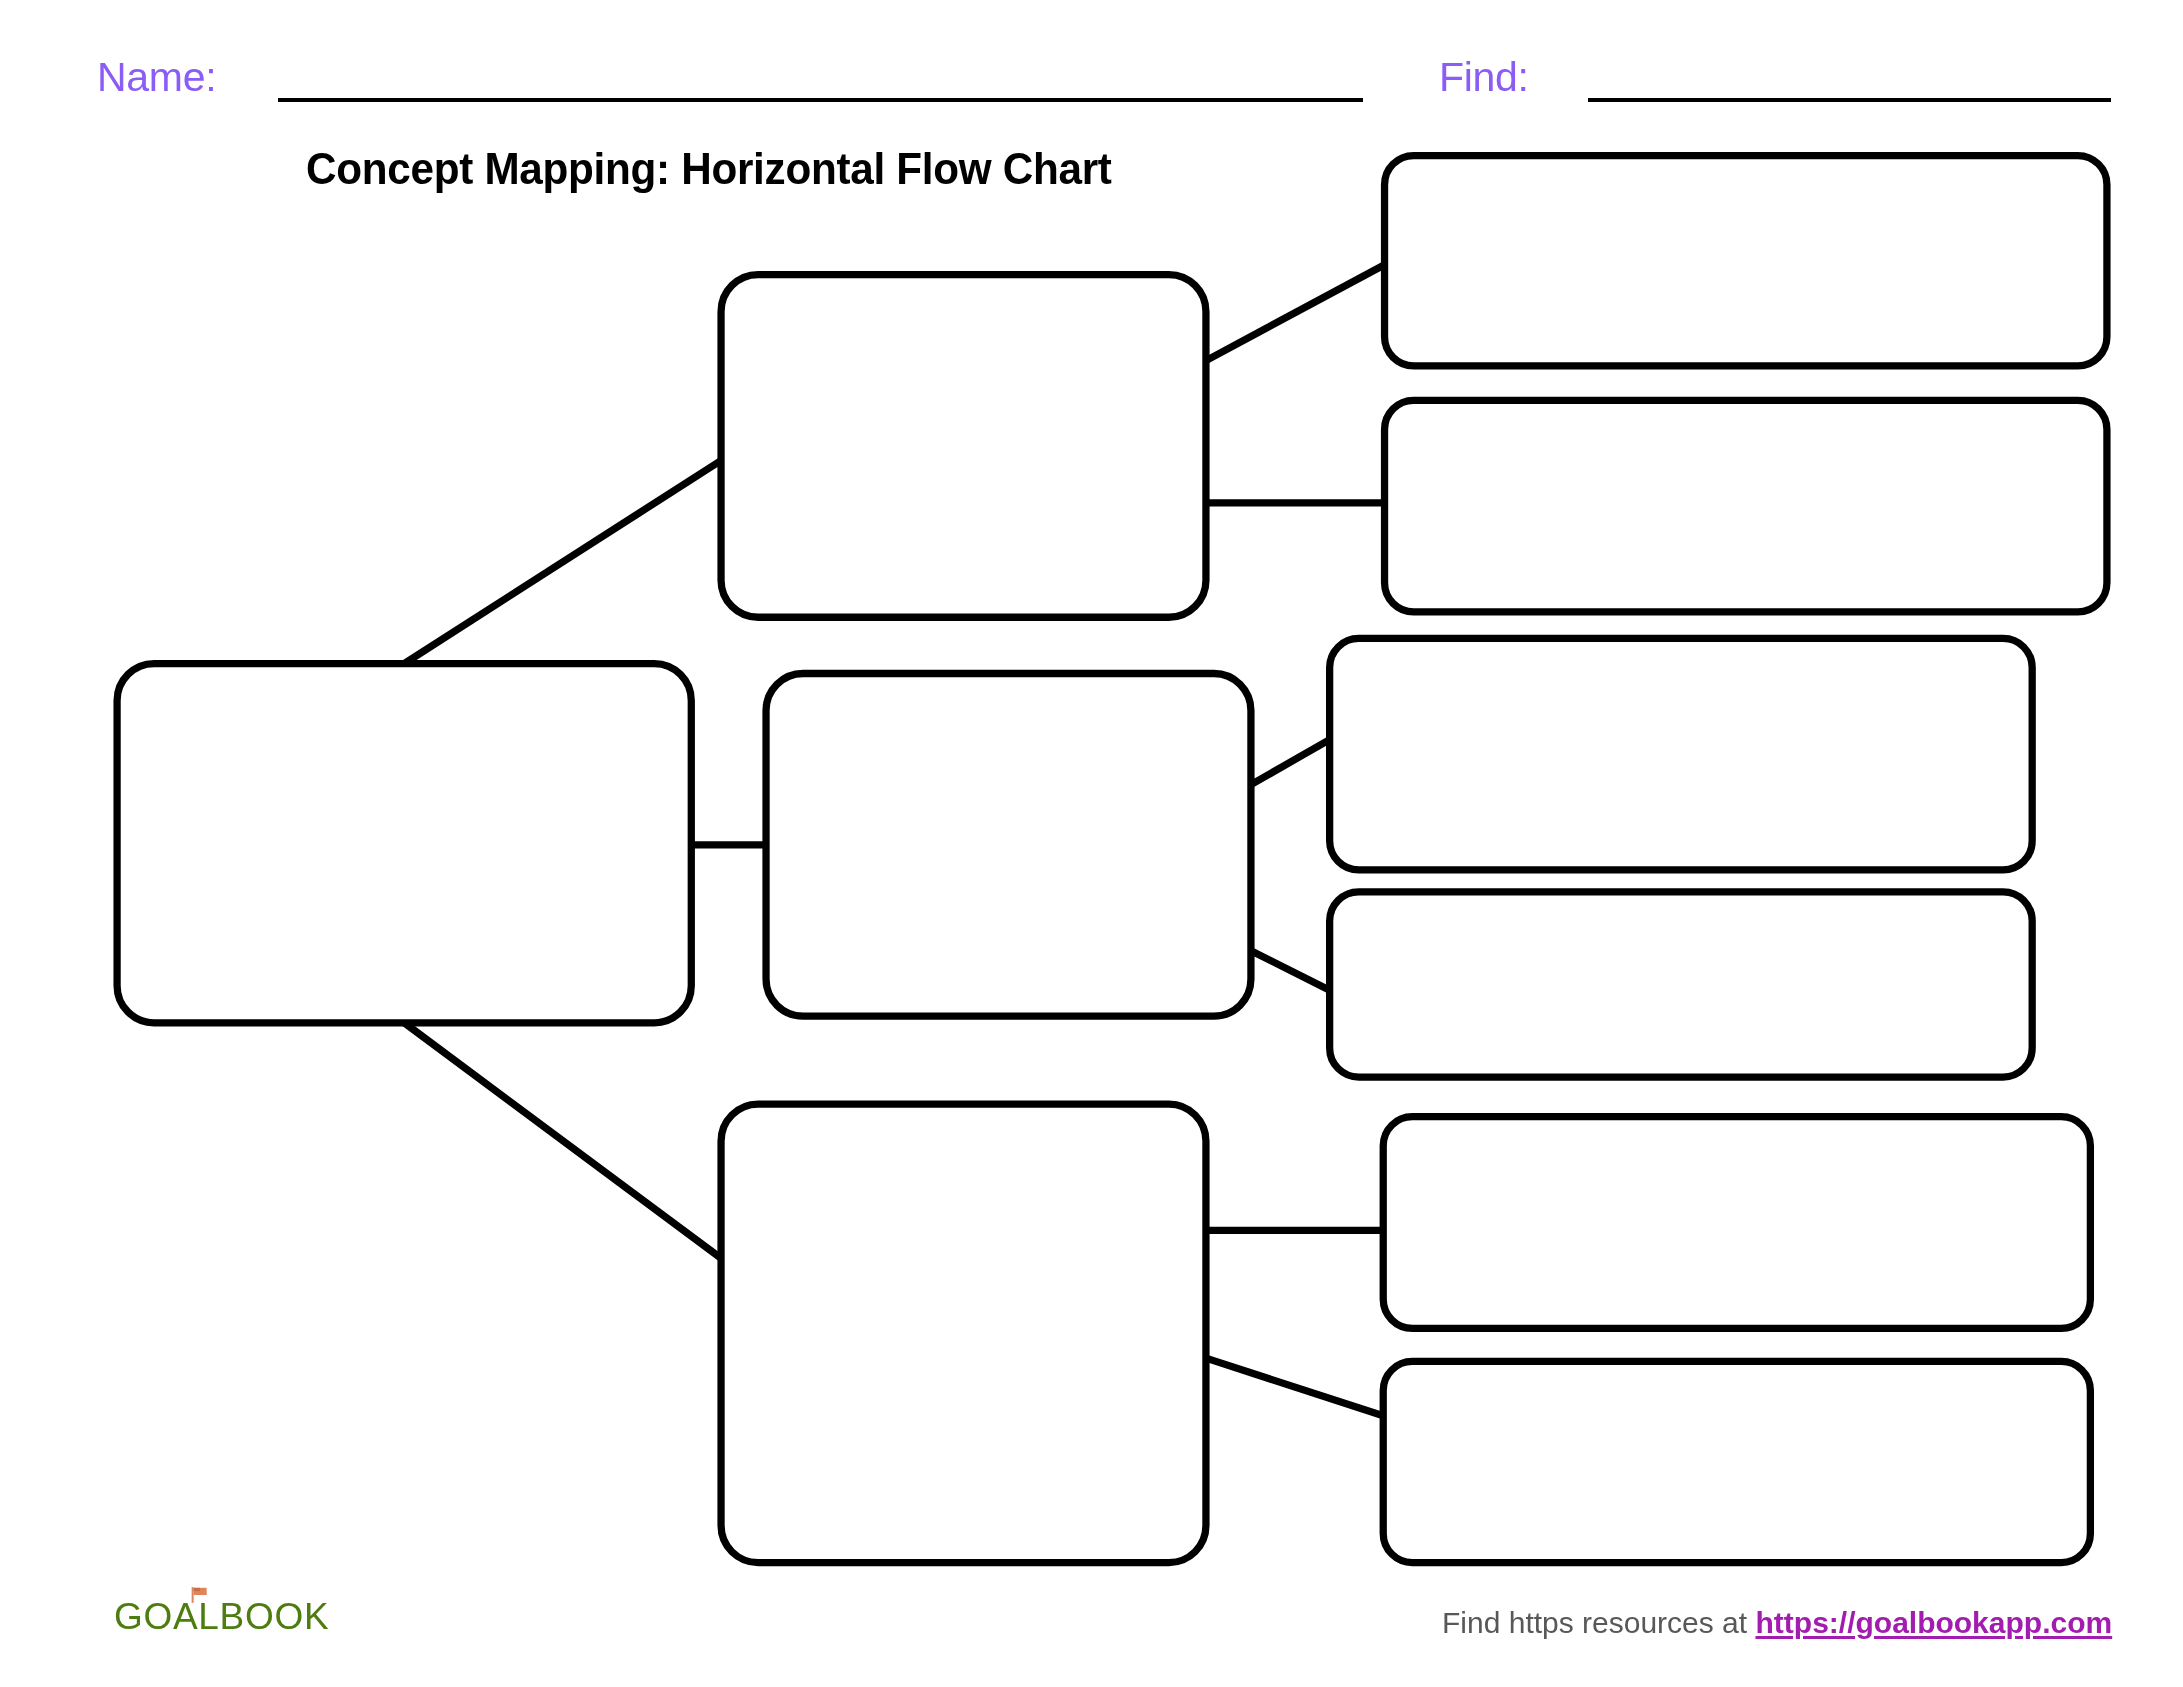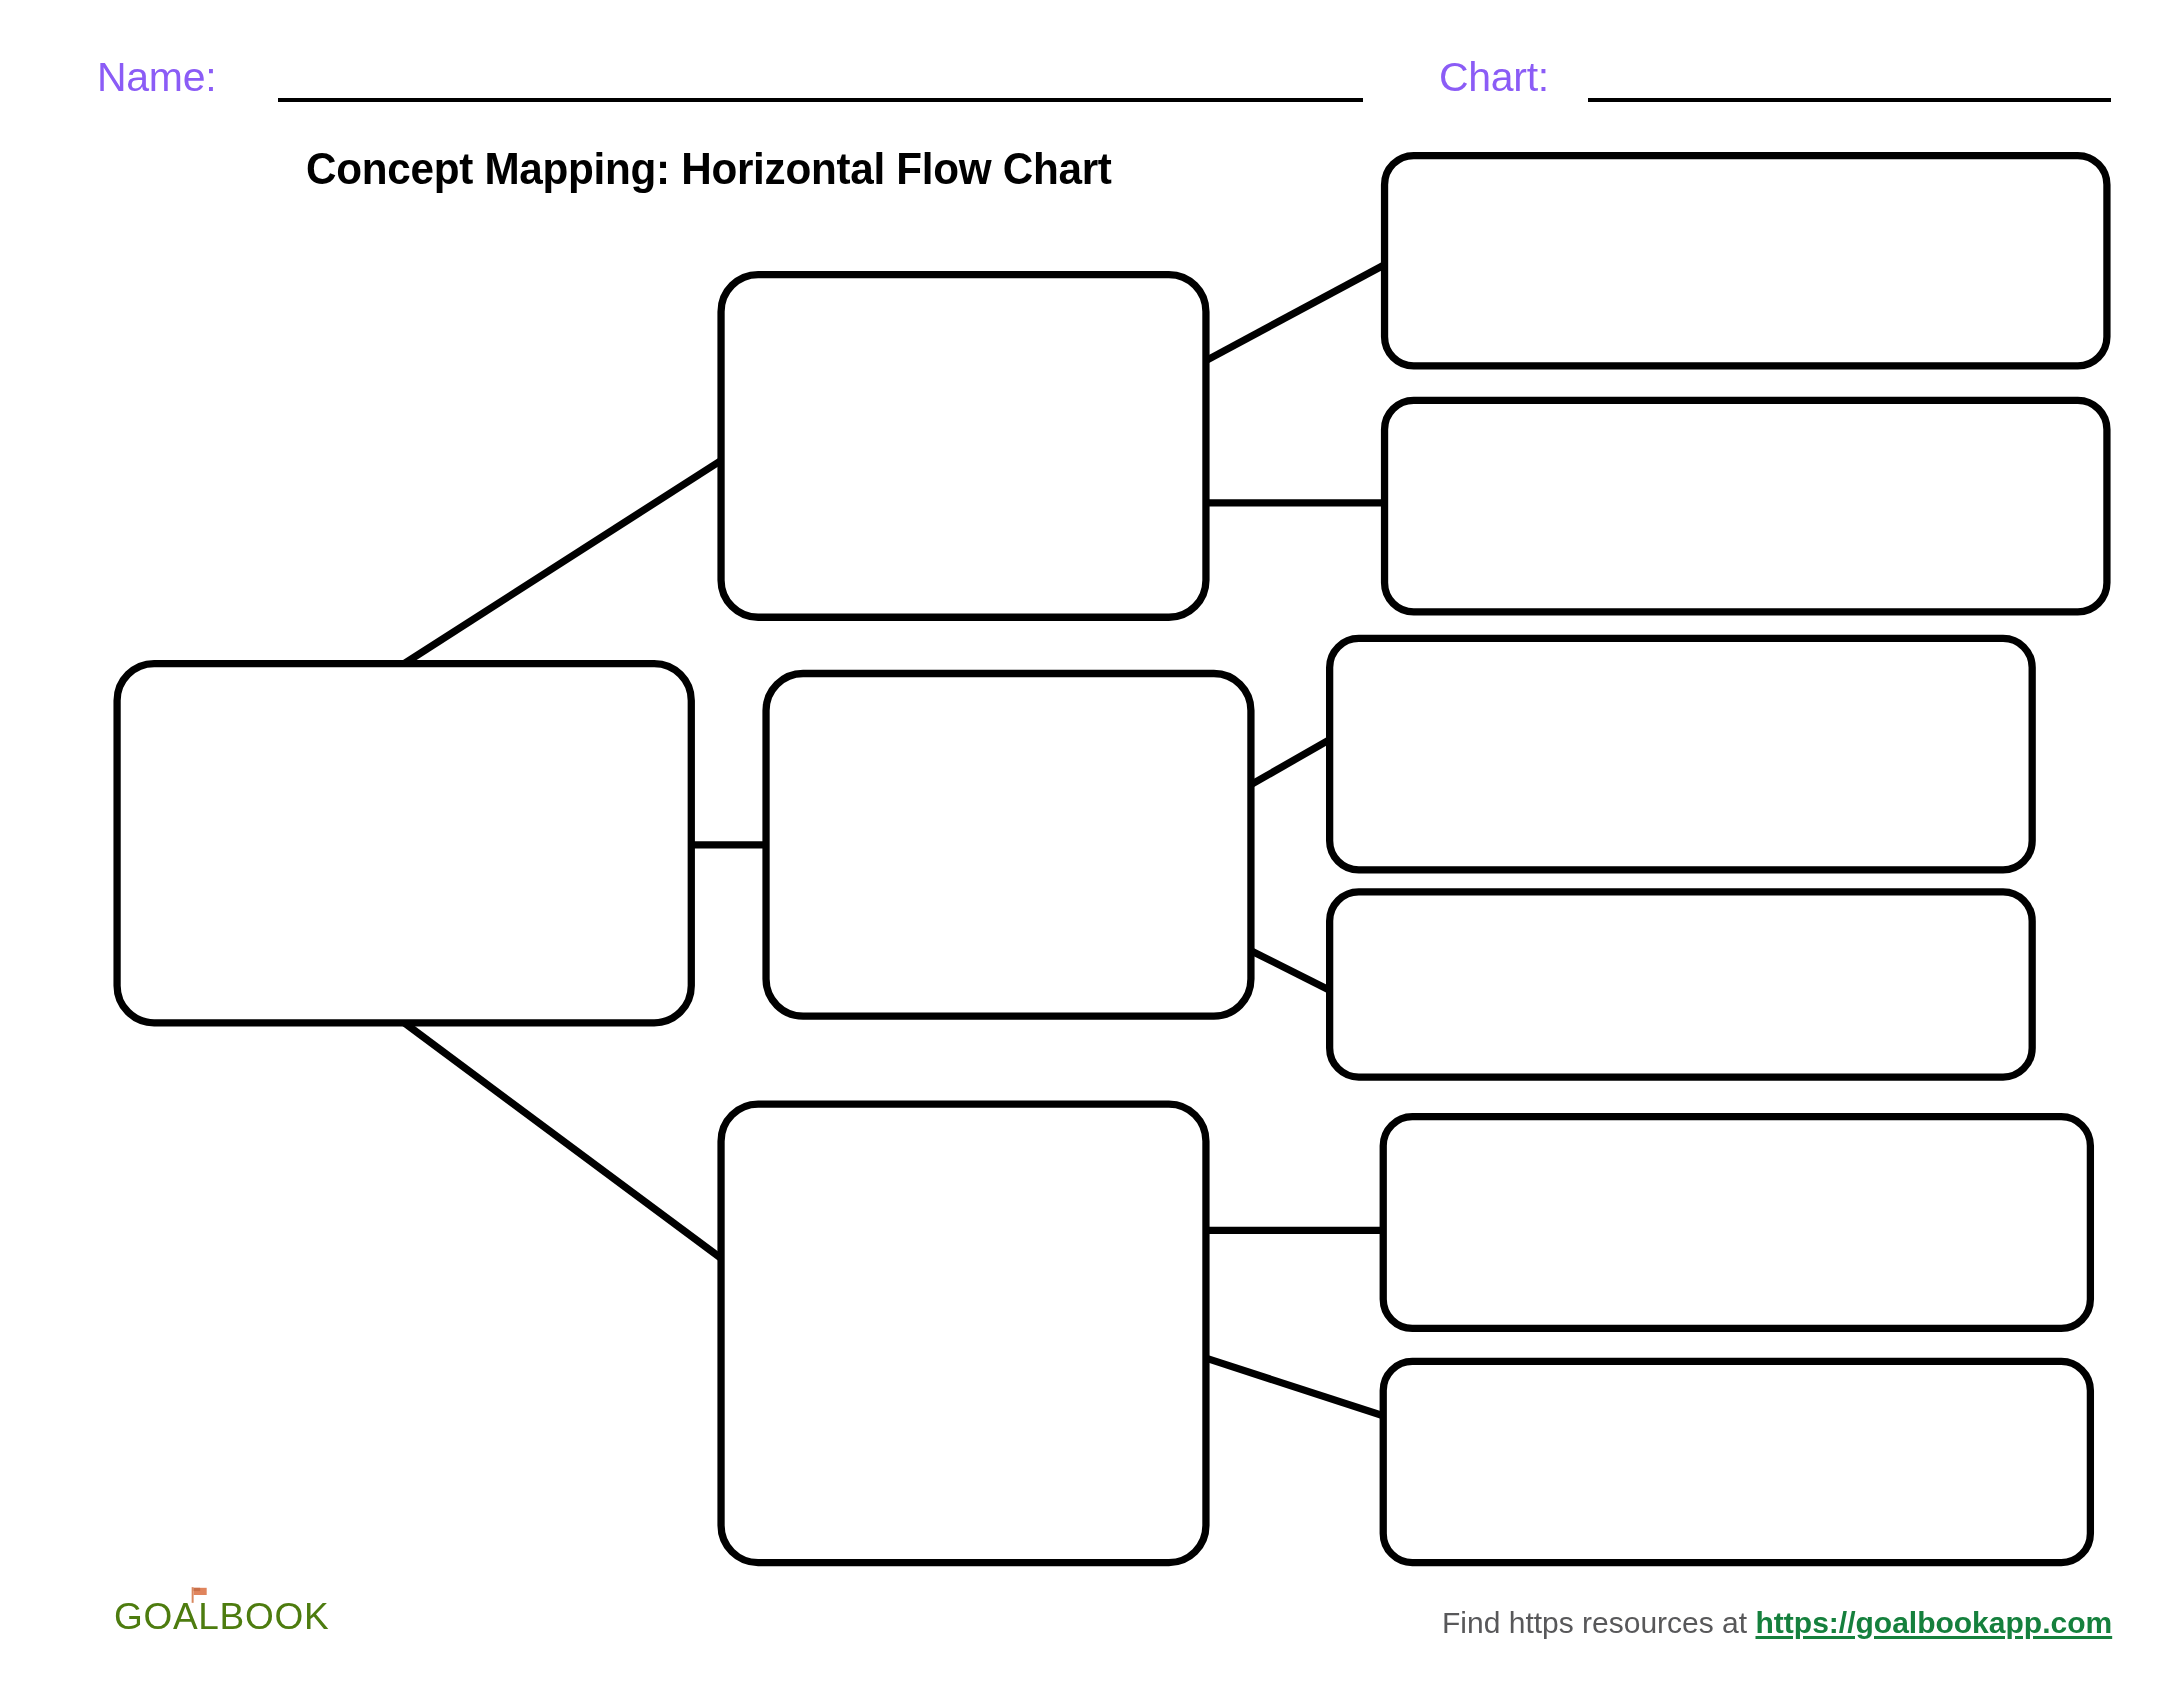--- a/index.html
+++ b/index.html
@@ -105,35 +105,35 @@
     position: absolute;
     left: 1442px;
     top: 1606px;
     font-family: "Liberation Sans", sans-serif;
     font-size: 30px;
     color: #58585a;
     white-space: nowrap;
   }
   #footer-link {
     font-weight: 700;
-    color: #15803d;
+    color: #a21caf;
     text-decoration: underline;
     text-underline-offset: 3.3px;
   }
 </style>
 </head>
 <body>
 
 <div id="page">
 
   <div>
     <span class="hdr-label" id="name-label">Name:</span>
     <div class="hdr-rule" id="name-rule"></div>
 
-    <span class="hdr-label" id="date-label">Chart:</span>
+    <span class="hdr-label" id="date-label">Find:</span>
     <div class="hdr-rule" id="date-rule"></div>
   </div>
 
   <div id="chart-title">Concept Mapping: Horizontal Flow Chart</div>
 
   <svg id="diagram" viewBox="0 0 3300 2550" xmlns="http://www.w3.org/2000/svg">
 
     <g>
 
       <line class="connector" x1="611" y1="1003" x2="1090" y2="696"></line>

